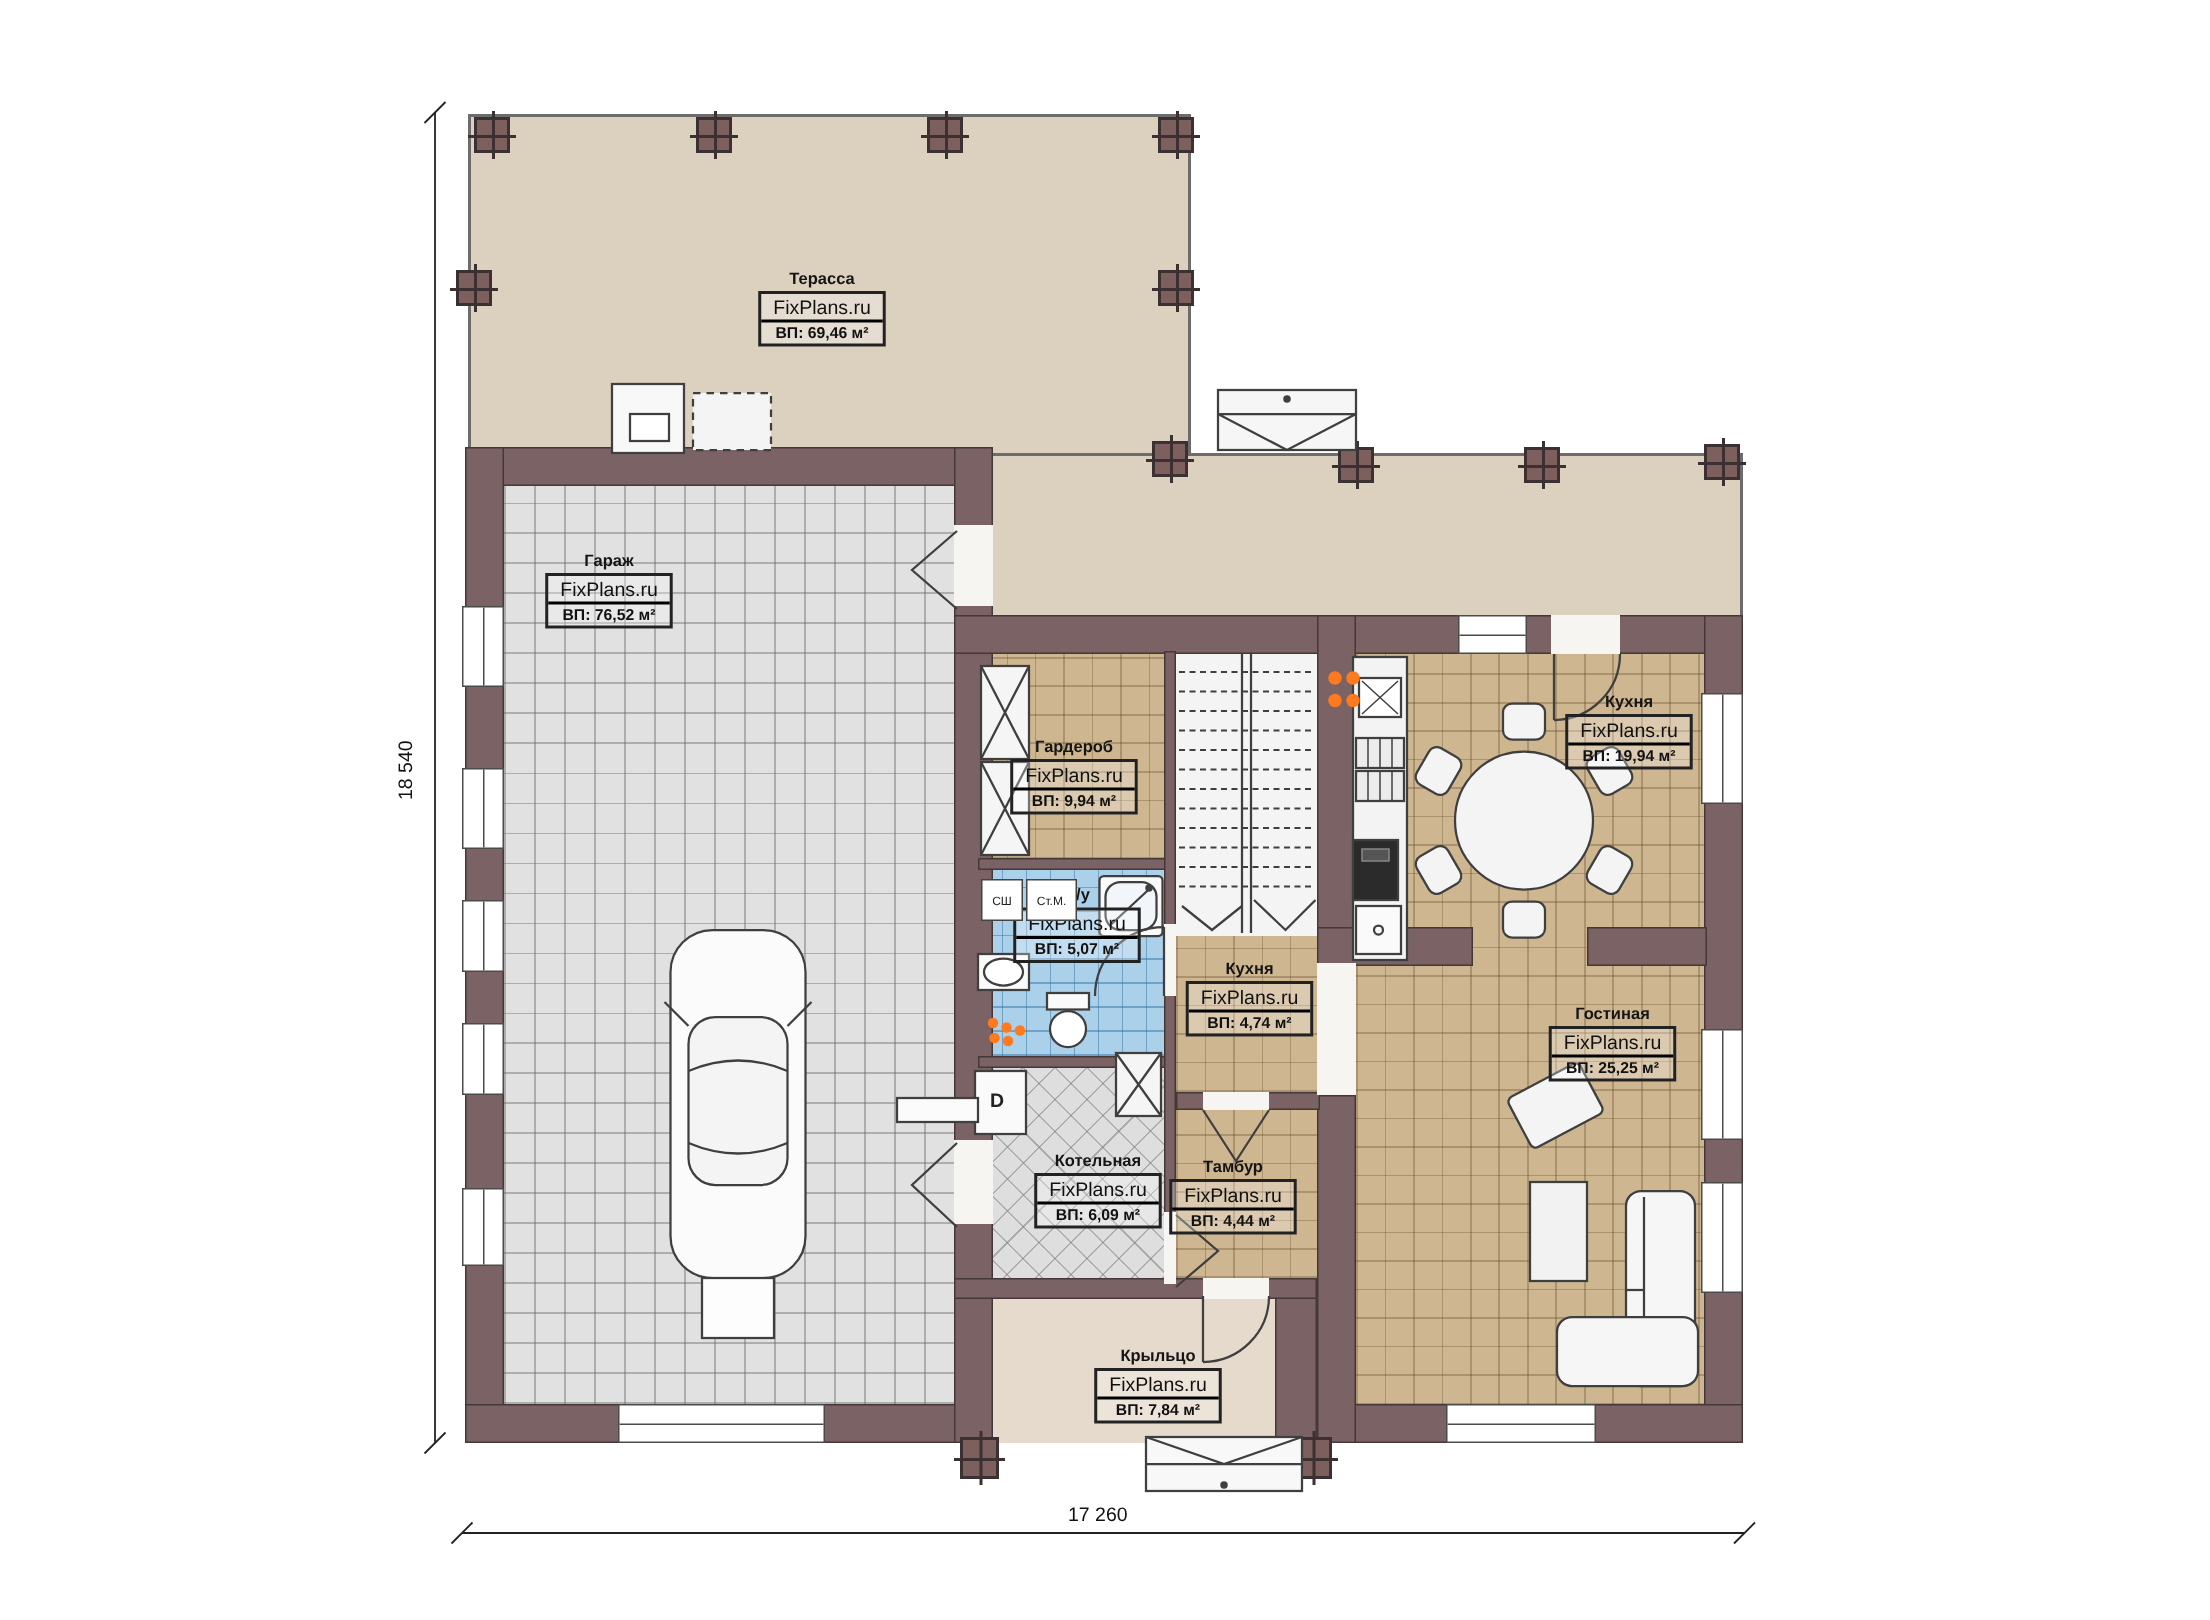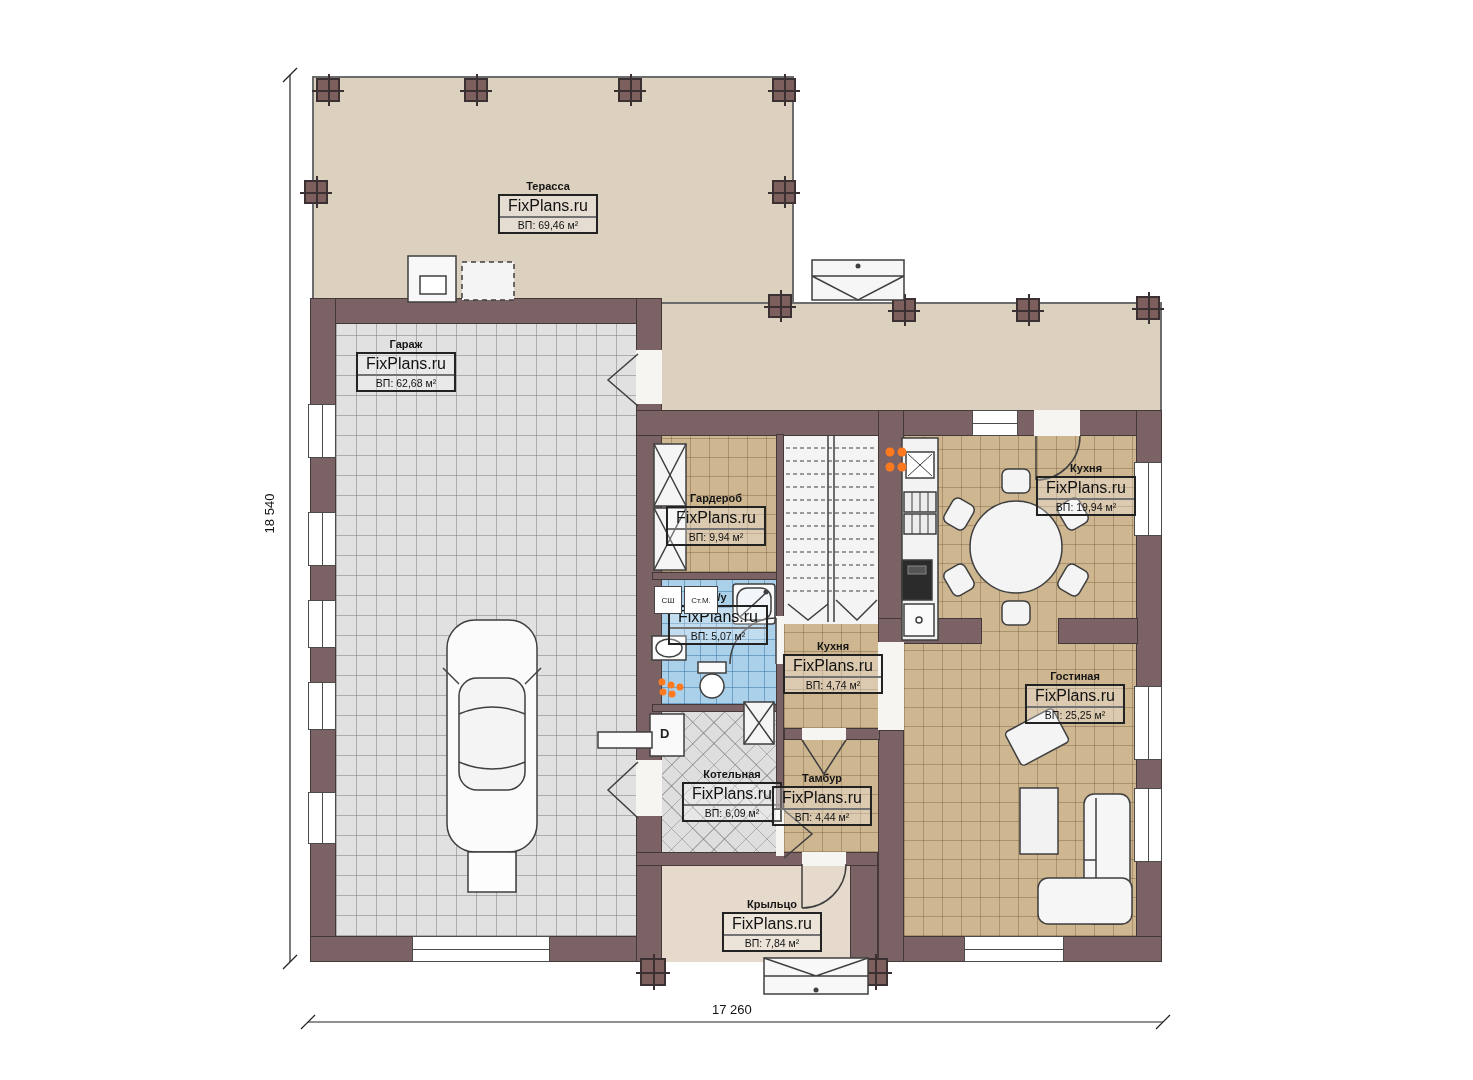--- a/index.html
+++ b/index.html
@@ -27,22 +27,22 @@
   .winH::after{content:'';position:absolute;top:50%;left:0;right:0;height:1px;background:#4b4b4b;}
   .gap{background:#f7f5f2;z-index:3;}
   .col{width:24px;height:24px;background:#7d5f5e;border:2px solid #3c3132;z-index:4;}
   .col::before{content:'';position:absolute;left:-6px;right:-6px;top:50%;height:2px;background:#3c3132;}
   .col::after{content:'';position:absolute;top:-6px;bottom:-6px;left:50%;width:2px;background:#3c3132;}
   .col.small{width:26px;height:28px;}
   .art{position:absolute;left:0;top:0;z-index:5;}
   .room-label{position:absolute;transform:translateX(-50%);text-align:center;z-index:6;white-space:nowrap;}
   .room-name{font-weight:bold;font-size:11px;margin-bottom:2px;color:#151515;}
   .room-box{display:inline-block;border:2px solid #222;background:rgba(255,255,255,.28);}
-  .room-brand{font-size:16px;padding:1px 8px;border-bottom:2px solid #737373;}
-  .room-area{font-size:10.5px;padding:1px 8px;}
+  .room-brand{font-size:13px;padding:1px 8px;border-bottom:2px solid #000000;}
+  .room-area{font-size:10.5px;padding:1px 8px;font-weight:bold;}
   .tag{position:absolute;background:#fff;border:1px solid #444;font-size:8px;display:flex;
        align-items:center;justify-content:center;z-index:6;box-sizing:border-box;color:#222;}
   .tag-d{position:absolute;z-index:6;font-weight:bold;font-size:13px;color:#222;}
   .dim{position:absolute;font-size:13px;color:#111;z-index:6;white-space:nowrap;}
   .dim-v{left:250px;top:506px;transform:rotate(-90deg);}
   .dim-h{left:712px;top:1002px;}
 </style>
 </head>
 <body>
 
@@ -271,25 +271,25 @@
     </g>
   </svg>
 
   <div class="room-label" style="left:548px;top:180px;">
     <div class="room-name">Терасса</div>
     <div class="room-box">
       <div class="room-brand">FixPlans.ru</div>
       <div class="room-area">ВП: 69,46 м²</div>
     </div>
   </div>
-  <div class="room-label" style="left:406px;top:338px;">
+  <div class="room-label" style="left:406px;top:368px;">
     <div class="room-name">Гараж</div>
     <div class="room-box">
       <div class="room-brand">FixPlans.ru</div>
-      <div class="room-area">ВП: 62,68 м²</div>
+      <div class="room-area">ВП: 76,52 м²</div>
     </div>
   </div>
   <div class="room-label" style="left:716px;top:492px;">
     <div class="room-name">Гардероб</div>
     <div class="room-box">
       <div class="room-brand">FixPlans.ru</div>
       <div class="room-area">ВП: 9,94 м²</div>
     </div>
   </div>
   <div class="room-label" style="left:1086px;top:462px;">

